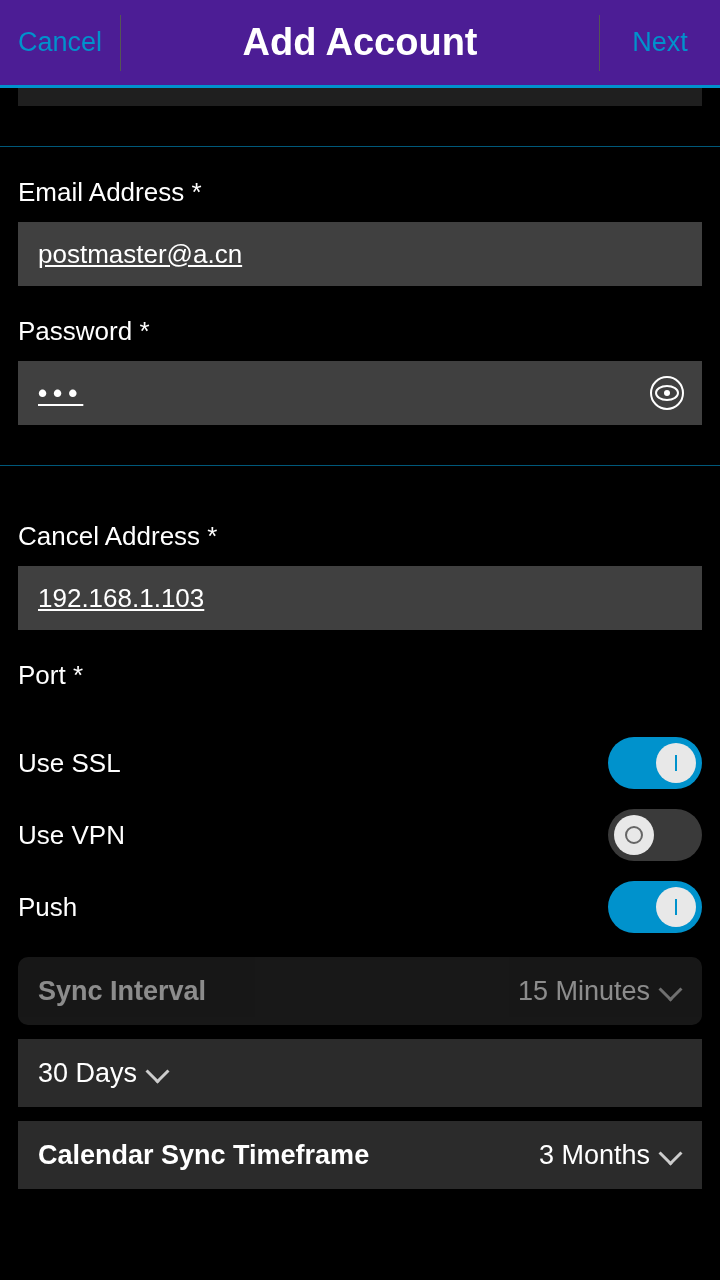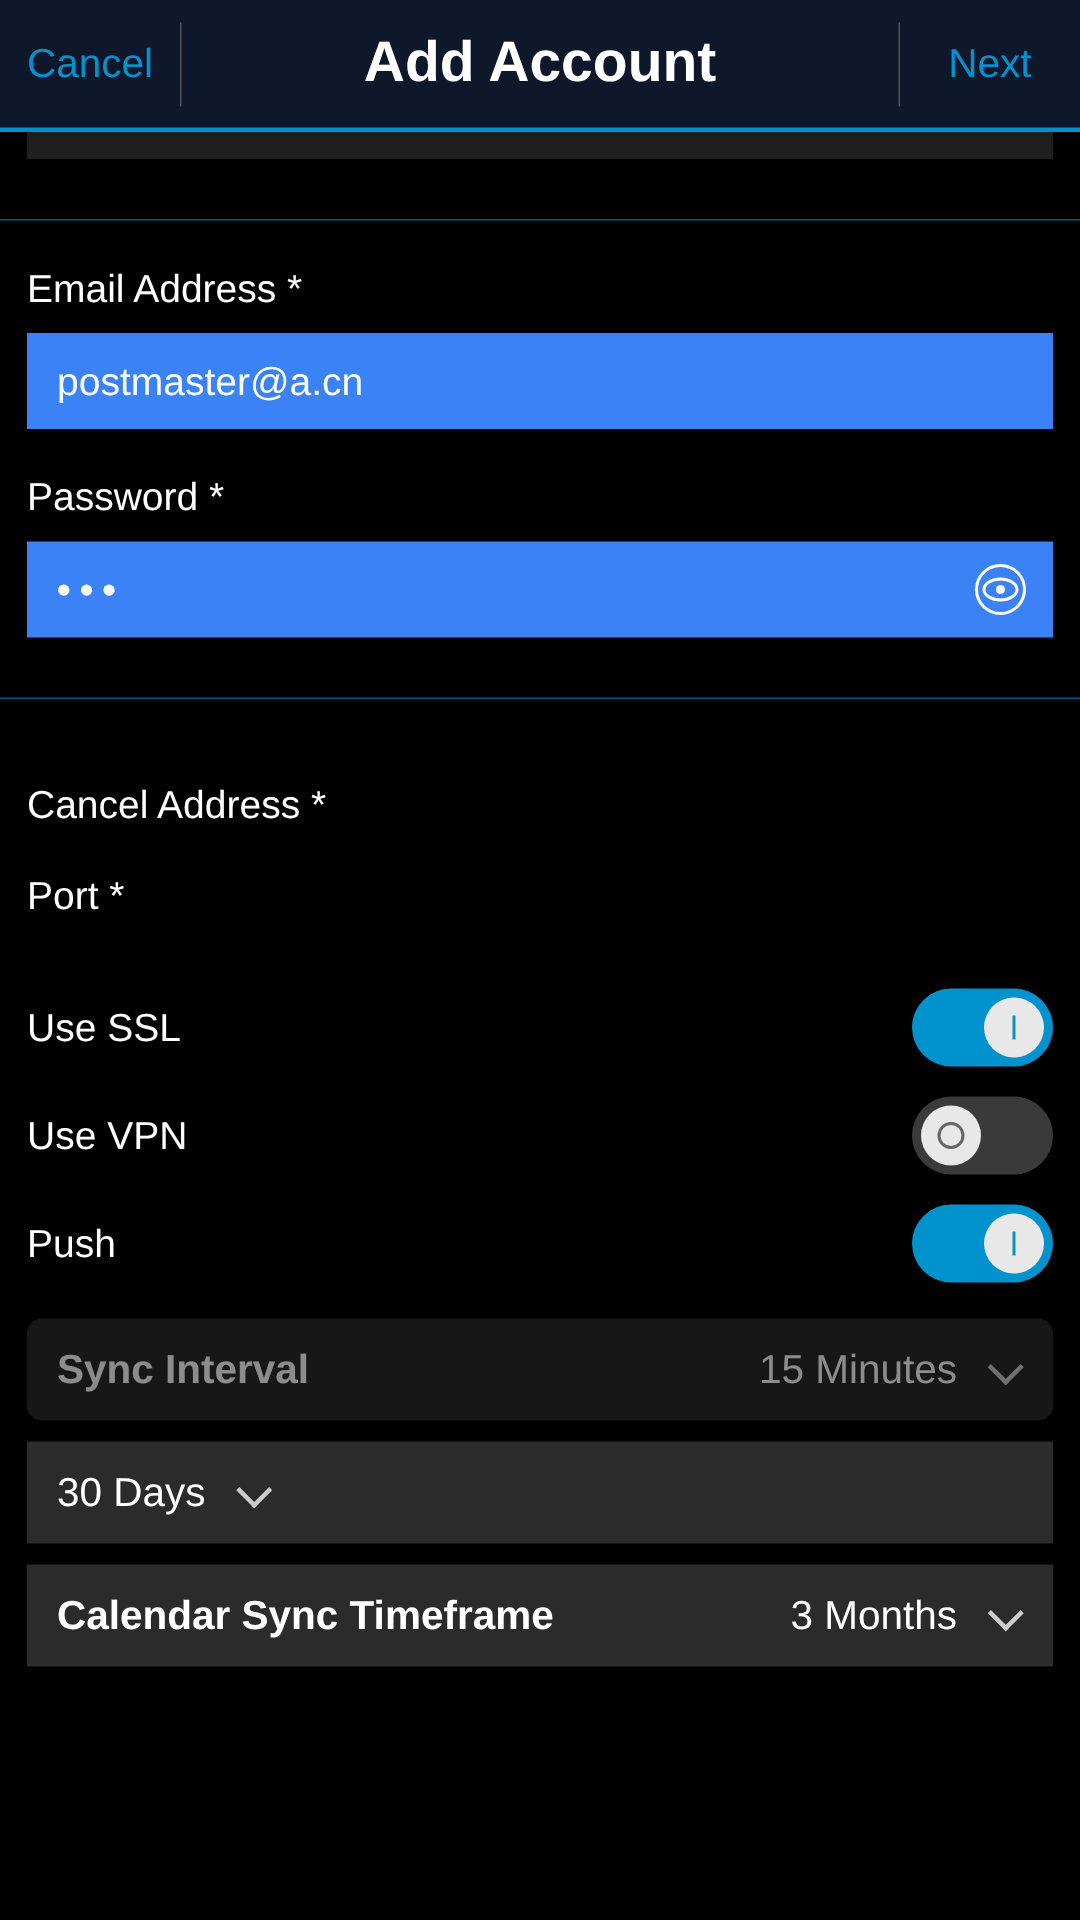--- a/index.html
+++ b/index.html
@@ -7,21 +7,21 @@
   body {
     background: #000;
     color: #fff;
     font-family: -apple-system, "Helvetica Neue", Arial, sans-serif;
     font-size: 26px;
   }
 
   
   .header {
     height: 88px;
-    background: #0f172a;
+    background: #4c1d95;
     display: flex;
     align-items: center;
     justify-content: space-between;
     border-bottom: 3px solid #0092cc;
   }
   .header .side {
     width: 120px;
     text-align: center;
     color: #0092cc;
     font-size: 27px;
@@ -58,29 +58,30 @@
   .label {
     font-size: 26px;
     font-weight: 400;
     color: #fff;
     margin-top: 30px;
     margin-bottom: 14px;
   }
 
   .field {
     width: 100%;
-    background: #3b82f6;
+    background: #404040;
     border: none;
     padding: 18px 20px;
     color: #fff;
     font-size: 26px;
     height: 64px;
     display: flex;
     align-items: center;
     justify-content: space-between;
+    text-decoration: underline;
   }
   input.field { outline: none; }
   .field.pwd { position: relative; }
   .dots { letter-spacing: 6px; font-weight: 700; font-size: 26px; }
   .eye {
     position: absolute;
     right: 18px;
     top: 50%;
     transform: translateY(-50%);
     width: 34px; height: 34px;
@@ -151,21 +152,21 @@
     display: flex;
     align-items: center;
     justify-content: space-between;
     padding: 0 20px;
     margin-top: 14px;
     cursor: pointer;
   }
   .select-row.disabled { opacity: 0.55; border-radius: 10px; }
   .select-row .slabel { font-size: 27px; font-weight: 600; }
   .select-row .sval {
-    display: flex; align-items: center; gap: 20px;
+    display: flex; align-items: center; gap: 8px;
     font-size: 27px; font-weight: 400;
   }
   .chev {
     width: 24px; height: 24px;
     display: inline-block;
     position: relative;
   }
   .chev::before {
     content: "";
     position: absolute;
@@ -205,20 +206,21 @@
     <span class="eye"></span>
   </div>
 </div>
 
 <div class="gap-sm"></div>
 <div class="hsep"></div>
 
 <div class="section">
   <div class="gap-md"></div>
   <div class="label" style="margin-top:0">Cancel Address *</div>
+  <input class="field" type="text" value="192.168.1.103" style="">
 
   <div class="label">Port *</div>
 
   <div style="height:22px"></div>
 
   <div class="toggle-row">
     <span class="tlabel">Use SSL</span>
     <div class="toggle on">
         <div class="knob"></div>
       </div>

